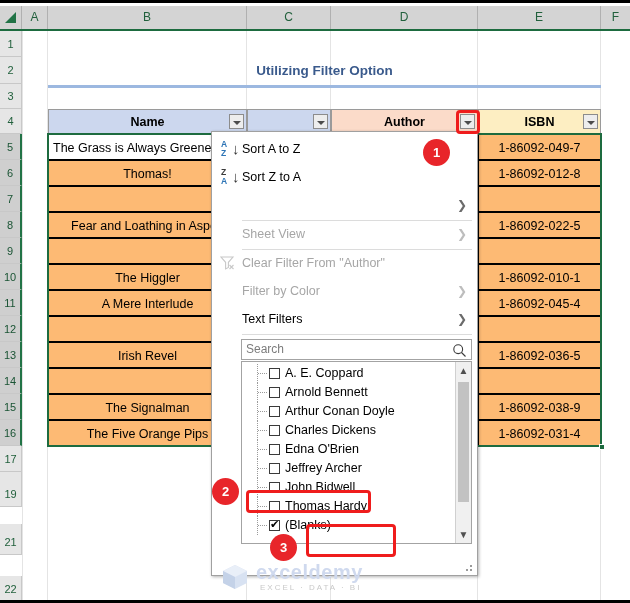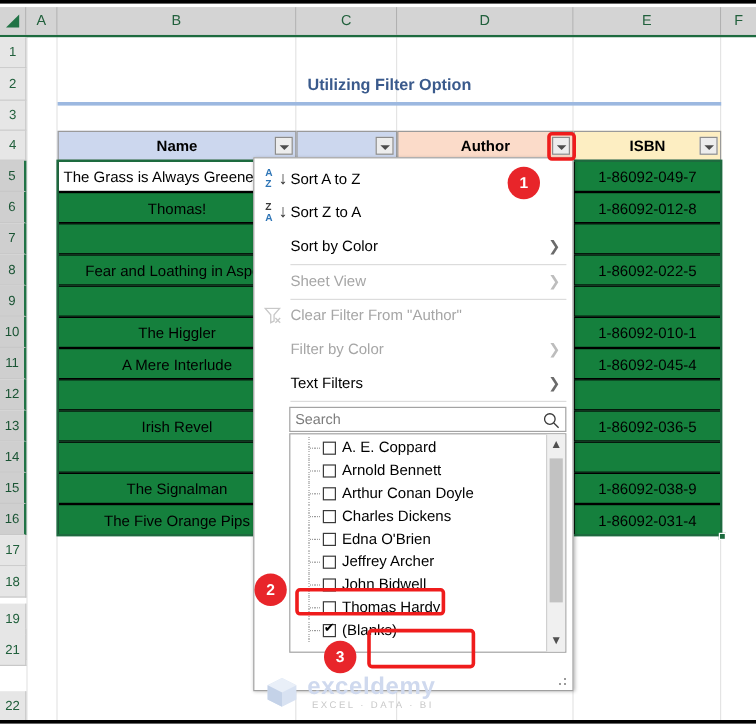--- a/index.html
+++ b/index.html
@@ -50,21 +50,21 @@
   .th-author{background:#fbdbc9;}
   .th-isbn{background:#fdeec2;}
 
   .fbtn{position:absolute;width:15px;height:15px;background:#ededed;
      border:1px solid #8c8c8c;box-sizing:border-box;}
   .fbtn .car{position:absolute;left:3px;top:6px;width:0;height:0;
      border-left:4px solid transparent;border-right:4px solid transparent;
      border-top:4px solid #4c4c4c;}
 
   .dcell{position:absolute;height:26px;line-height:26px;font-size:12.5px;color:#000;
-     background:#15803d;border:1px solid #000;box-sizing:border-box;
+     background:#fdba74;border:1px solid #000;box-sizing:border-box;
      overflow:hidden;white-space:nowrap;}
   .dcell.white{background:#ffffff;}
   .c-center{text-align:center;}
   .c-left{text-align:left;padding-left:4px;}
 
   .selbox{position:absolute;border:2px solid #1d6b3f;box-sizing:border-box;
      pointer-events:none;}
   .selhandle{position:absolute;width:6px;height:6px;background:#1d6b3f;
      border:1px solid #fff;box-sizing:border-box;}
 
@@ -170,21 +170,21 @@
   <div class="rowhdr sel" style="top:235px;height:26px;line-height:26px;" data-name="row-header-9">9</div>
   <div class="rowhdr sel" style="top:261px;height:26px;line-height:26px;" data-name="row-header-10">10</div>
   <div class="rowhdr sel" style="top:287px;height:26px;line-height:26px;" data-name="row-header-11">11</div>
   <div class="rowhdr sel" style="top:313px;height:26px;line-height:26px;" data-name="row-header-12">12</div>
   <div class="rowhdr sel" style="top:339px;height:26px;line-height:26px;" data-name="row-header-13">13</div>
   <div class="rowhdr sel" style="top:365px;height:26px;line-height:26px;" data-name="row-header-14">14</div>
   <div class="rowhdr sel" style="top:391px;height:26px;line-height:26px;" data-name="row-header-15">15</div>
   <div class="rowhdr sel" style="top:417px;height:26px;line-height:26px;" data-name="row-header-16">16</div>
   <div class="rowhdr" style="top:443px;height:26px;line-height:26px;" data-name="row-header-17">17</div>
   <div class="rowhdr" style="top:469px;height:26px;line-height:26px;" data-name="row-header-18">18</div>
-  <div class="rowhdr" style="top:500px;height:26px;line-height:26px;" data-name="row-header-19">19</div>
+  <div class="rowhdr" style="top:478px;height:26px;line-height:26px;" data-name="row-header-19">19</div>
   <div class="rowhdr" style="top:521px;height:26px;line-height:26px;" data-name="row-header-20">20</div>
   <div class="rowhdr" style="top:526px;height:26px;line-height:26px;" data-name="row-header-21">21</div>
   <div class="rowhdr" style="top:573px;height:26px;line-height:26px;" data-name="row-header-22">22</div>
 
   <div class="title" style="left:48px;top:60px;width:553px;" data-name="page-title">Utilizing Filter Option</div>
   <div class="titlerule" style="left:48px;top:82px;width:553px;" data-name="title-underline"></div>
 
   <div class="thcell th-name" style="left:48px;top:106px;width:199px;" data-name="table-header-name">Name</div>
   <div class="thcell th-blank" style="left:247px;top:106px;width:84px;" data-name="table-header-blank"></div>
   <div class="thcell th-author" style="left:331px;top:106px;width:147px;" data-name="table-header-author">Author</div>
@@ -272,21 +272,20 @@
     <div class="mi" style="top:32px;width:264px;" data-name="menu-item-sort-z-to-a">
       <div class="azicon" data-name="sort-descending-icon">
         <div class="l1" style="color:#3a3a3a;">Z</div>
           <div class="l2">A</div>
           <div class="dn">↓</div>
       </div>
       <div class="mlbl" data-name="menu-item-label">Sort Z to A</div>
     </div>
 
     <div class="mi" style="top:60px;width:264px;" data-name="menu-item-sort-by-color">
-      <div class="mlbl" data-name="menu-item-label">Sort by Color</div>
       <div class="arr" data-name="chevron-right-icon">❯</div>
     </div>
     <div class="sep" style="left:30px;top:88px;width:230px;" data-name="menu-separator"></div>
 
     <div class="mi dis" style="top:89px;width:264px;" data-name="menu-item-sheet-view">
       <div class="mlbl" data-name="menu-item-label">Sheet View</div>
       <div class="arr" data-name="chevron-right-icon">❯</div>
     </div>
     <div class="sep" style="left:30px;top:117px;width:230px;" data-name="menu-separator"></div>
 

